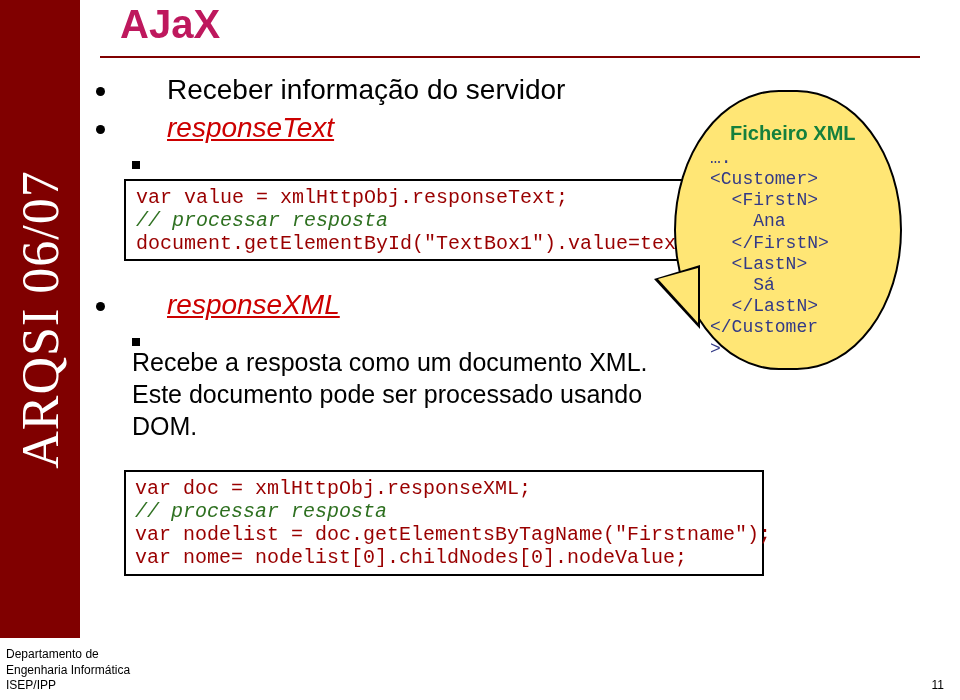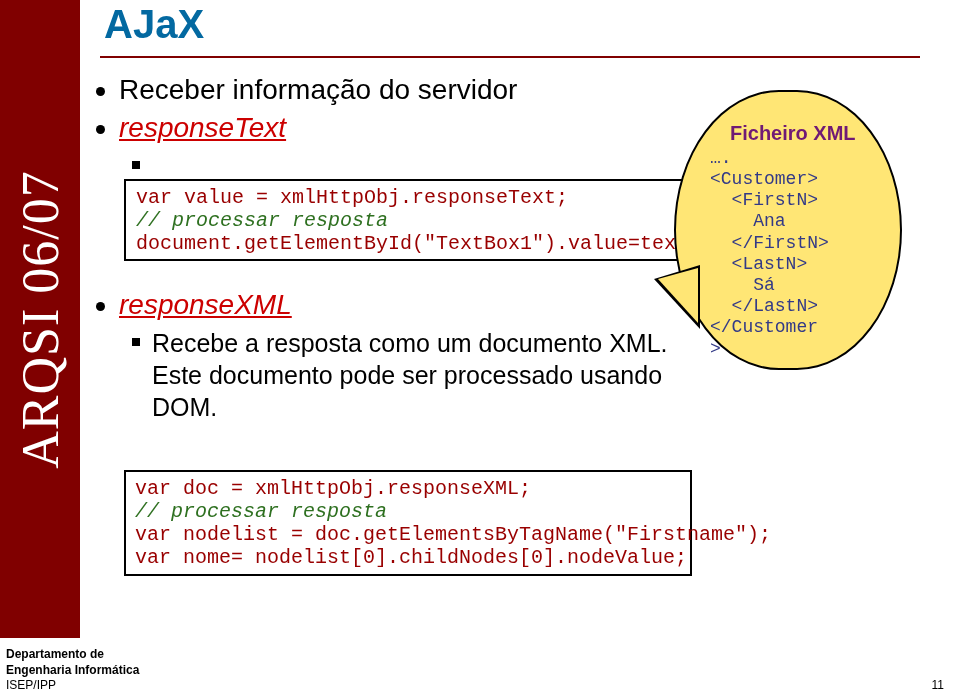--- a/index.html
+++ b/index.html
@@ -23,39 +23,39 @@
     color: #fff;
     font-family: "Times New Roman", Times, serif;
     font-size: 52px;
     font-weight: normal;
     letter-spacing: 1px;
   }
 
   
   .title {
     position: absolute;
-    left: 104px; top: 2px;
-    color: #0369a1;
+    left: 120px; top: 2px;
+    color: #be185d;
     font-weight: bold;
     font-size: 40px;
   }
   .title-rule {
     position: absolute;
     left: 100px; top: 56px;
     width: 820px; height: 2px;
     background: #800000;
   }
 
   
   .content {
     position: absolute;
     left: 96px; top: 74px;
     width: 560px;
   }
-  .b0 { display: flex; align-items: flex-start; margin-bottom: 6px; }
+  .b0 { display: flex; align-items: flex-start; margin-bottom: 6px; gap: 48px; }
   .b0 .dot { width: 9px; height: 9px; background: #000; border-radius: 50%; flex-shrink: 0; margin-top: 13px; margin-right: 14px; }
   .b0 .txt { font-size: 28px; color: #000; }
   .red { color: #cc0000 !important; font-style: italic; text-decoration: underline; }
 
   .b1 { display: flex; align-items: flex-start; margin-left: 36px; margin-bottom: 10px; margin-top: 4px; }
   .b1 .square { width: 8px; height: 8px; background: #000; flex-shrink: 0; margin-top: 11px; margin-right: 12px; }
   .b1 .txt { font-size: 25px; color: #000; line-height: 1.28; }
 
   .code-box {
     margin-left: 28px;
@@ -76,21 +76,21 @@
     position: absolute;
     left: 124px;
     top: 470px;
     border: 2px solid #000;
     padding: 5px 9px 5px 9px;
     font-family: "Courier New", monospace;
     font-size: 20px;
     line-height: 1.15;
     white-space: pre;
     color: #990000;
-    width: 568px;
+    width: 640px;
   }
   .code-box2 .comment { color: #2e7020; font-style: italic; }
 
   
   .bubble {
     position: absolute;
     left: 674px; top: 90px;
     width: 228px; height: 300px;
   }
   .bubble-body {
@@ -99,21 +99,21 @@
     width: 228px; height: 280px;
     border: 2px solid #000;
     border-radius: 105px / 140px;
     background: #ffe675;
     padding: 30px 16px 10px 34px;
     font-family: "Courier New", monospace;
     font-size: 18px;
     line-height: 1.18;
     color: #333a87;
   }
-  .bubble-title { font-family: Arial, sans-serif; font-weight: bold; color: #701a75; font-size: 20px; margin-bottom: 2px; margin-left: 20px; }
+  .bubble-title { font-family: Arial, sans-serif; font-weight: bold; color: #15803d; font-size: 20px; margin-bottom: 2px; margin-left: 20px; }
   .bubble-body pre { font-family: inherit; white-space: pre; }
   
   .bubble-tail {
     position: absolute;
     left: -18px; top: 175px;
     width: 0; height: 0;
   }
   .bubble-tail::before {
     content: "";
     position: absolute;
@@ -131,21 +131,21 @@
     border-right: 40px solid #ffe675;
   }
 
   .footer {
     position: absolute;
     left: 6px; bottom: 6px;
     font-size: 12px;
     color: #000;
     line-height: 1.3;
   }
-  .footer .dept { font-weight: bold; }
+  .footer .dept { font-weight: normal; }
   .page-num {
     position: absolute;
     right: 16px; bottom: 8px;
     font-size: 12px;
     color: #000;
   }
 </style>
 </head>
 <body>
 
@@ -176,21 +176,21 @@
 
     <div class="code-box"><span>var value = xmlHttpObj.responseText;</span>
 <span class="comment">// processar resposta</span>
 <span>document.getElementById("TextBox1").value=texto;</span></div>
 
     <div class="b0">
       <div class="dot"></div>
       <div class="txt red">responseXML</div>
     </div>
 
-    <div class="b1" style="width:560px;">
+    <div class="b1" style="width:560px;flex-direction:column;">
       <div class="square"></div>
       <div class="txt">Recebe a resposta como um documento XML. Este documento pode ser processado usando DOM.</div>
     </div>
 
   </div>
 
   <div class="code-box2"><span>var doc = xmlHttpObj.responseXML;</span>
 <span class="comment">// processar resposta</span>
 <span>var nodelist = doc.getElementsByTagName("Firstname");</span>
 <span>var nome= nodelist[0].childNodes[0].nodeValue;</span></div>

